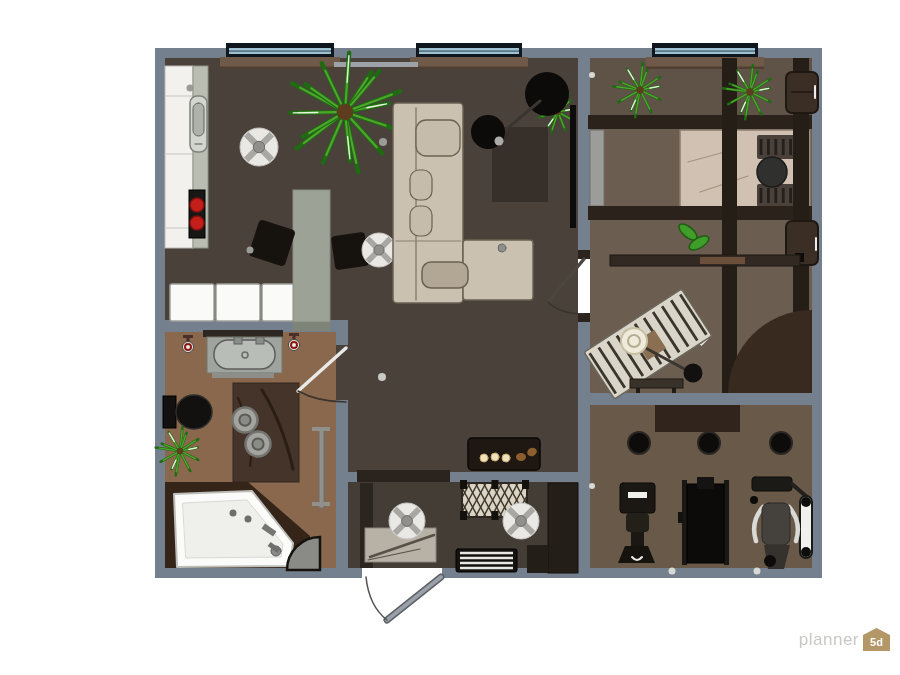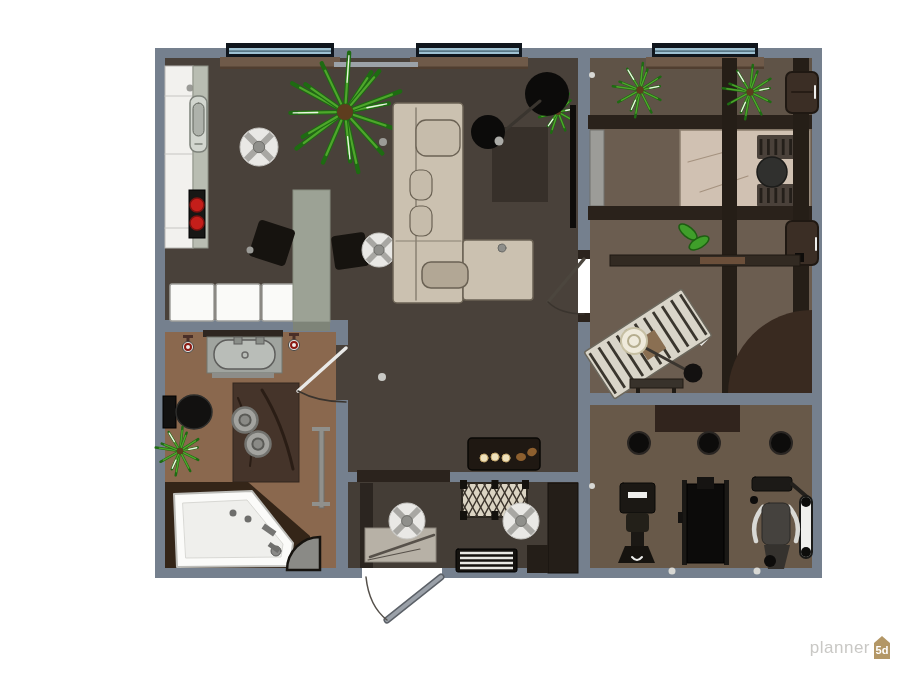--- a/index.html
+++ b/index.html
@@ -1,22 +1,22 @@
 <!DOCTYPE html>
 <html><head>
 <meta charset="utf-8">
 <style>
   html,body{margin:0;padding:0;background:#ffffff;}
   .stage{position:relative;width:900px;height:675px;background:#ffffff;overflow:hidden;
          font-family:"Liberation Sans", sans-serif;}
   .stage svg{position:absolute;left:0;top:0;}
-  .watermark{position:absolute;right:10px;bottom:16px;display:flex;align-items:center;gap:4px;
+  .watermark{position:absolute;right:10px;bottom:24px;display:flex;align-items:center;gap:4px;
              user-select:none;}
   .wm-text{font-size:17px;letter-spacing:0.5px;font-weight:400;}
-  .wm-badge{width:16px;height:23px;display:flex;align-items:flex-end;justify-content:center;
+  .wm-badge{width:27px;height:23px;display:flex;align-items:flex-end;justify-content:center;
             clip-path:polygon(50% 0, 100% 30%, 100% 100%, 0 100%, 0 30%);
             font-size:11px;font-weight:bold;padding-bottom:3px;box-sizing:border-box;}
 </style>
 </head>
 <body>
 
 <div class="stage">
   <svg id="plan" width="900" height="675" viewBox="0 0 900 675">
       <g>
         <rect x="165" y="58" width="413" height="424" fill="#49413A" stroke="none" stroke-linecap="round"></rect>

